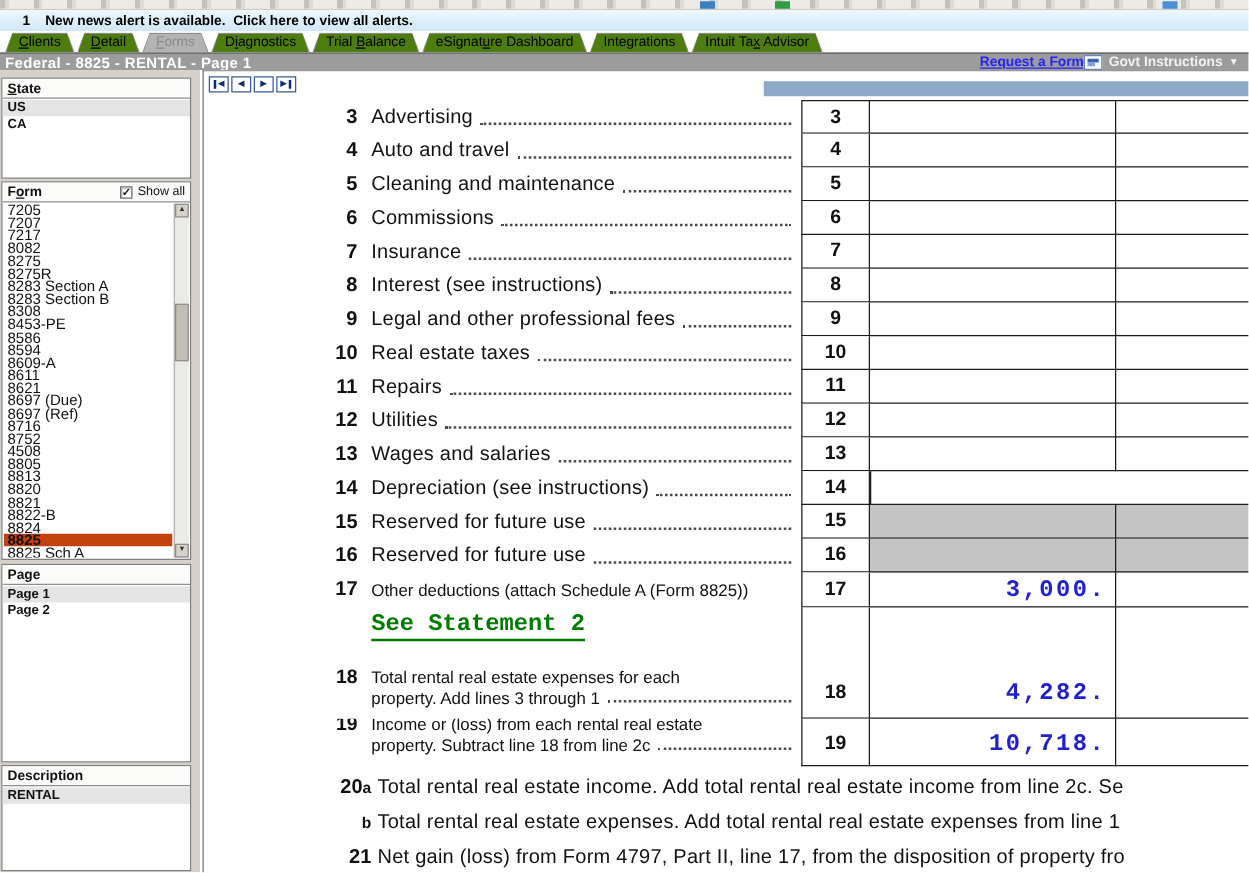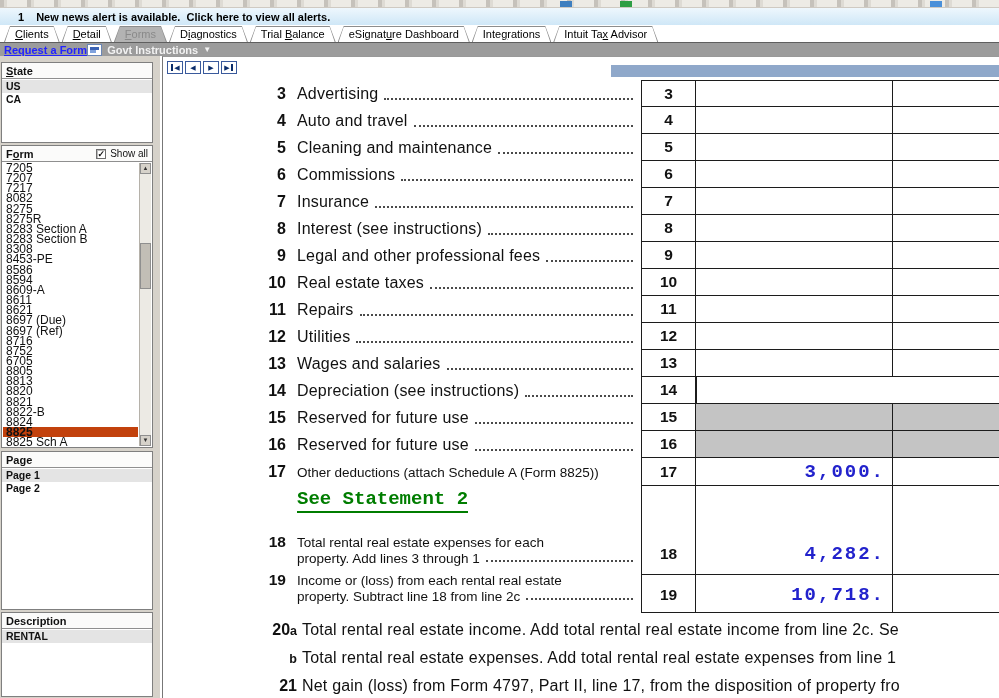--- a/index.html
+++ b/index.html
@@ -19,21 +19,21 @@
     background:linear-gradient(#eef7fd,#cfe7f7);display:flex;align-items:center;
     padding-left:18px;font-size:11px;font-weight:bold;color:#000;}
   .alert-count{margin-right:12px;}
   .alert-text{white-space:pre;}
 
   
   .tab-bar{position:absolute;top:25px;left:0;right:0;height:17px;background:#fff;
     display:flex;align-items:flex-end;padding-left:4px;}
   .tab{height:16px;margin-right:2px;background:#8d8d8d;padding:1px 1px 0 1px;
     clip-path:polygon(6px 0,calc(100% - 6px) 0,100% 100%,0 100%);cursor:default;}
-  .tab-in{display:block;height:15px;padding:1px 10px 0 10px;background:#ffffff;
+  .tab-in{display:block;height:15px;padding:1px 10px 0 10px;background:#4d7c0f;
     font-size:11px;color:#000;clip-path:polygon(5px 0,calc(100% - 5px) 0,100% 100%,0 100%);}
   .tab.active .tab-in{background:#b3b3b3;color:#8a8a8a;}
 
   
   .title-bar{position:absolute;top:42px;left:0;right:0;height:14px;background:#9c9c9c;
     border-top:1px solid #5f5f5f;display:flex;align-items:center;padding:0 8px 0 4px;}
   .title-text{flex:1;color:#fff;font-weight:bold;font-size:12px;letter-spacing:.3px;}
   .req-link{color:#2323ff;font-size:11px;font-weight:bold;text-decoration:underline;cursor:pointer;}
   .govt-btn{display:flex;align-items:center;gap:5px;color:#f2f2f2;font-weight:bold;font-size:11px;cursor:pointer;}
   .govt-icon{width:15px;height:12px;background:#fff;border:1px solid #6a86b5;position:relative;}
@@ -152,20 +152,21 @@
       </div>
       <div class="tab">
         <span class="tab-in">Inte<u>g</u>rations</span>
       </div>
       <div class="tab">
         <span class="tab-in">Intuit Ta<u>x</u> Advisor</span>
       </div>
     </div>
 
   <div class="title-bar">
+    <span class="title-text">Federal - 8825 - RENTAL - Page 1</span>
     <a class="req-link">Request a Form</a>
     <span class="govt-btn">
       <span class="govt-icon"></span>
       <span>Govt Instructions</span>
       <span class="caret">▼</span>
     </span>
   </div>
 
   <div class="sidebar">
     <div class="panel p-state">
@@ -200,21 +201,21 @@
           <div class="fitem">8453-PE</div>
           <div class="fitem">8586</div>
           <div class="fitem">8594</div>
           <div class="fitem">8609-A</div>
           <div class="fitem">8611</div>
           <div class="fitem">8621</div>
           <div class="fitem">8697 (Due)</div>
           <div class="fitem">8697 (Ref)</div>
           <div class="fitem">8716</div>
           <div class="fitem">8752</div>
-          <div class="fitem">6705</div>
+          <div class="fitem">4508</div>
           <div class="fitem">8805</div>
           <div class="fitem">8813</div>
           <div class="fitem">8820</div>
           <div class="fitem">8821</div>
           <div class="fitem">8822-B</div>
           <div class="fitem">8824</div>
           <div class="fitem sel">8825</div>
           <div class="fitem">8825 Sch A</div>
         </div>
       <div class="sbar">

